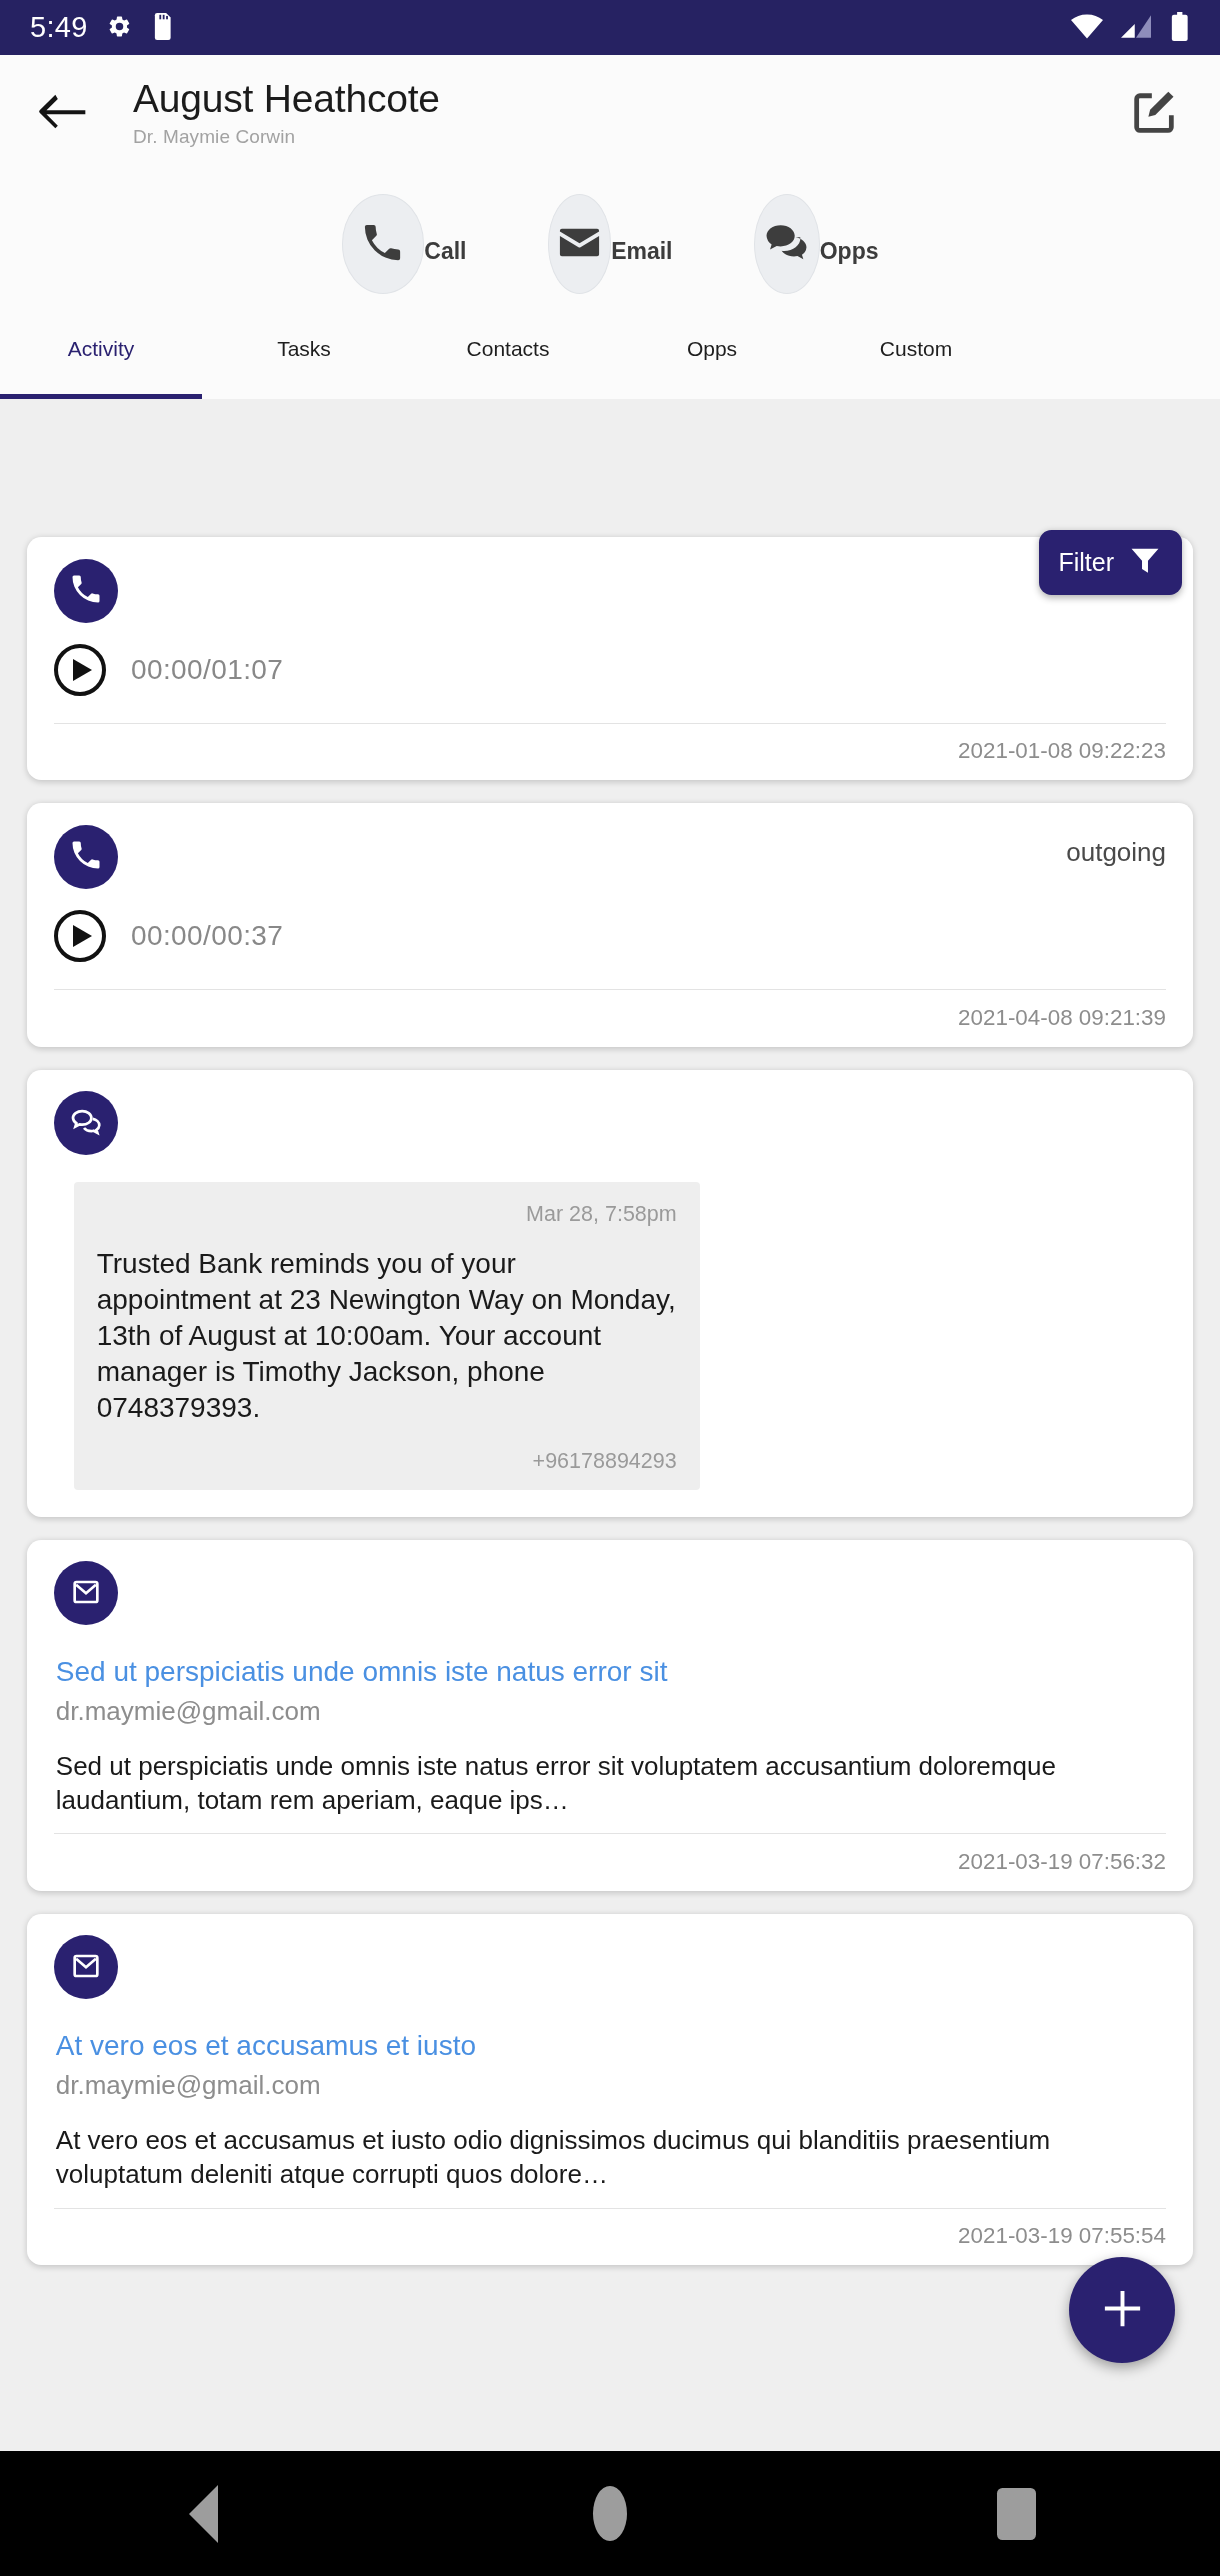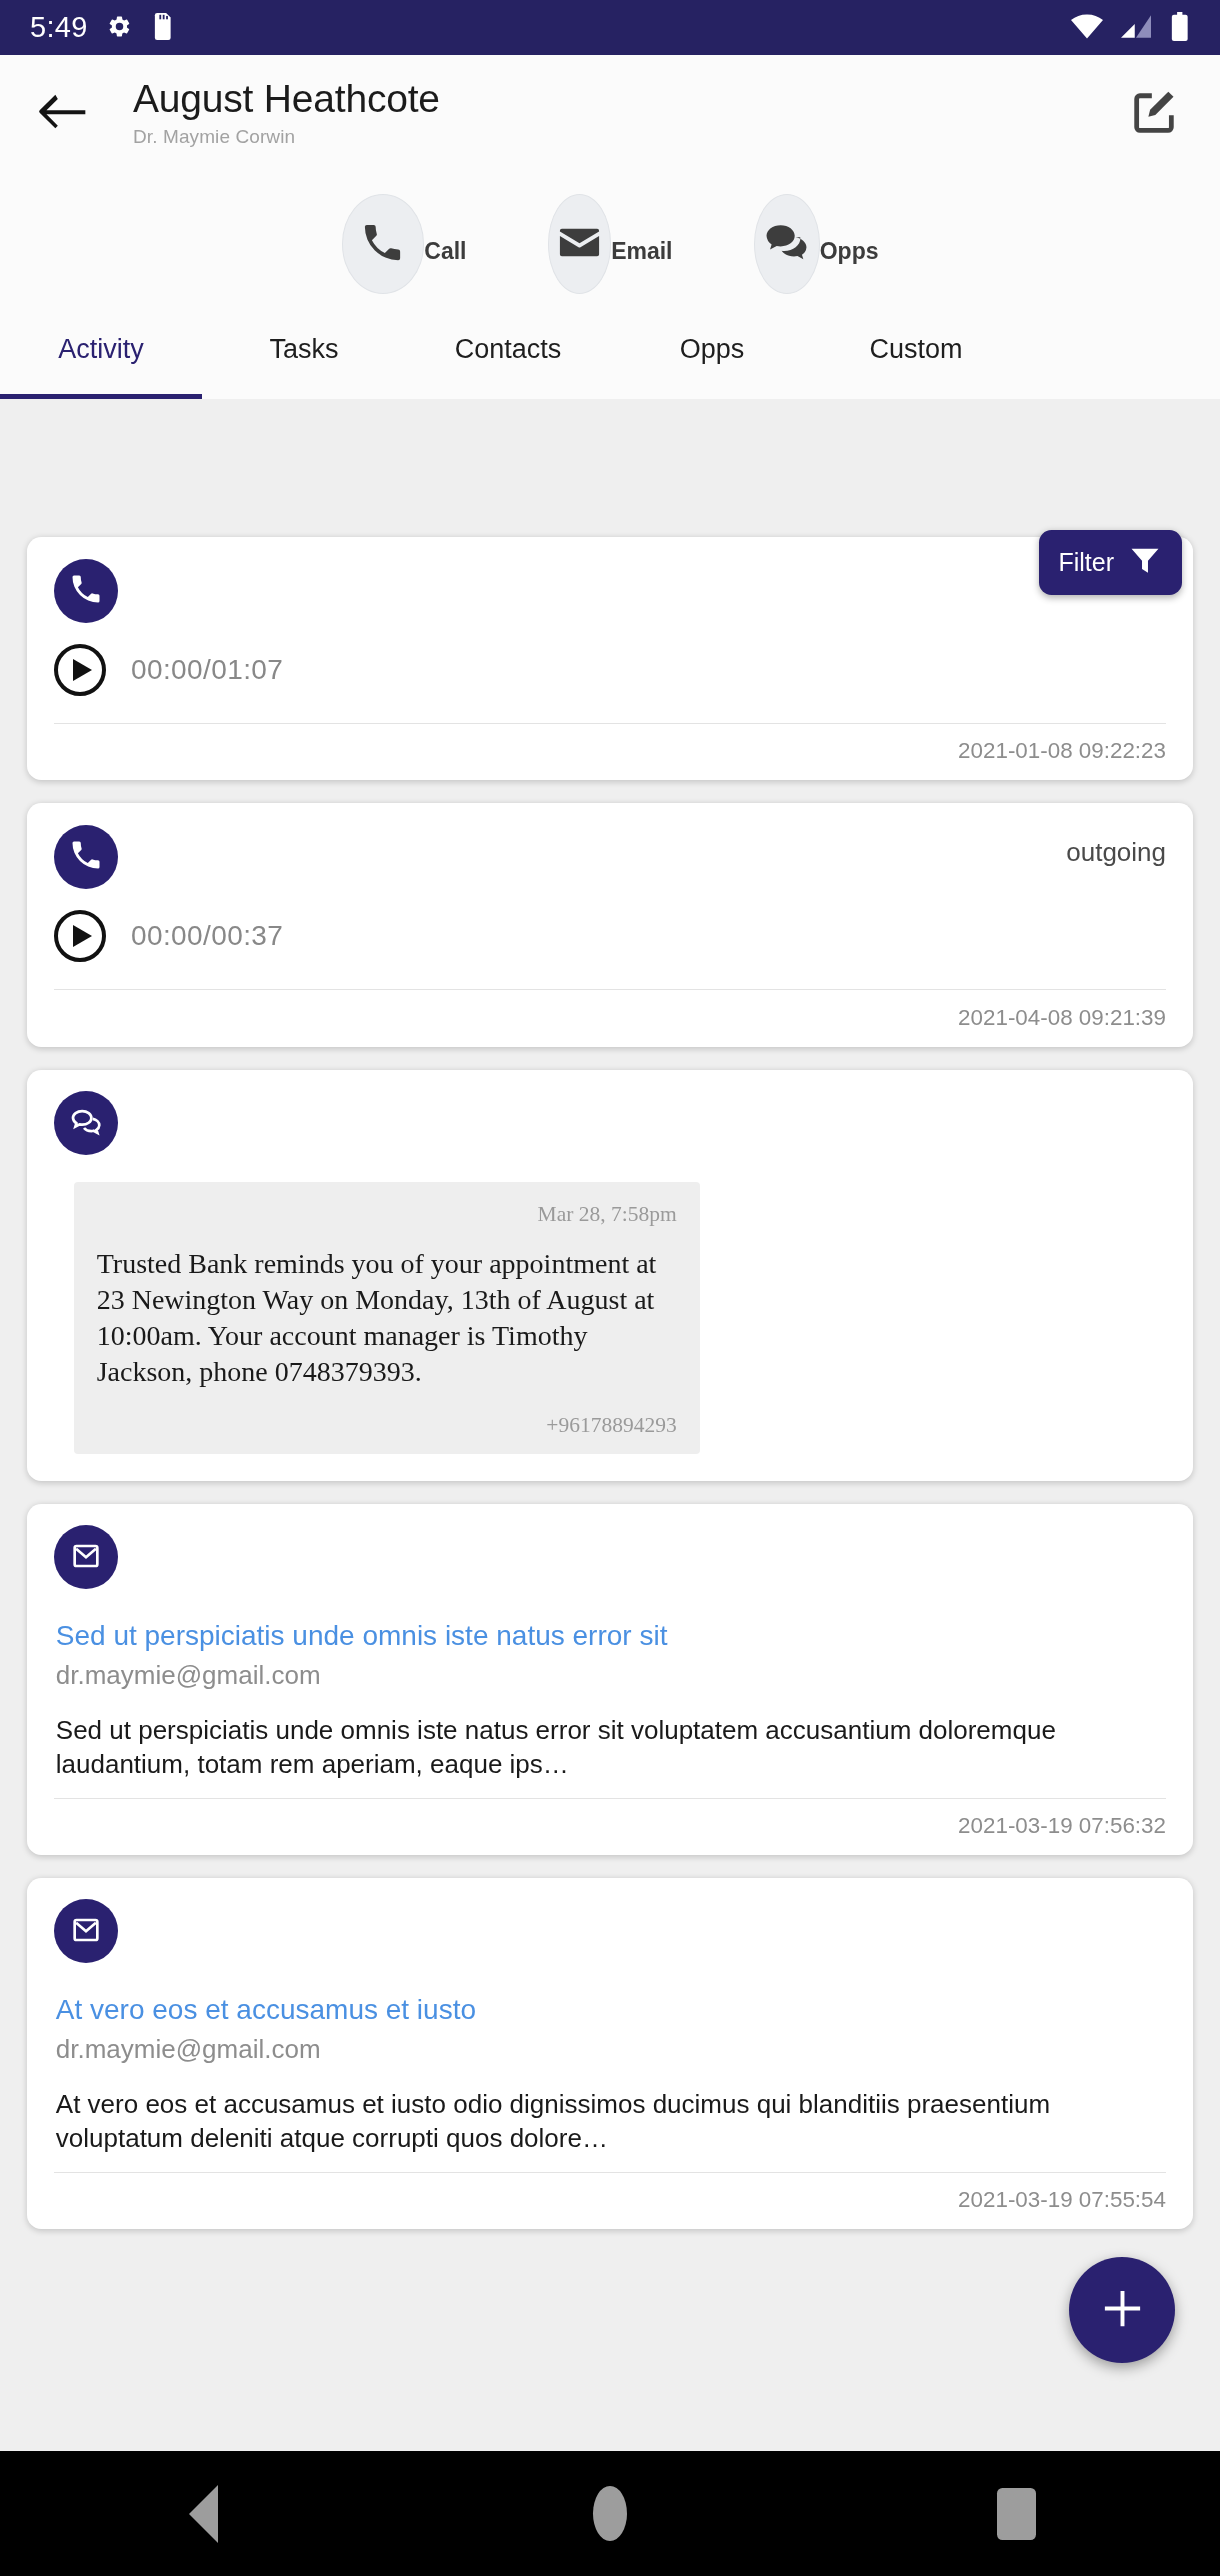--- a/index.html
+++ b/index.html
@@ -44,21 +44,21 @@
     display:flex; align-items:center; justify-content:center;
   }
   .qa-label{ margin-top:14.3px; font-size:23px; color:#3c3c3c; font-weight:600;}
 
   
   .tabs{
     background:#fbfbfb; display:flex; align-items:flex-end; height:82px;
     padding:0 0 0 0; position:relative;
   }
   .tab{
-    flex:none; text-align:center; font-size:27px; color:#1e1e1e;
+    flex:none; text-align:center; font-size:21px; color:#1e1e1e;
     padding:0 0 18px 0; position:relative; height:100%;
     display:flex; align-items:center; justify-content:center;
   }
   .tab.active{ color:#2a2170; }
   .tab.active:after{
     content:""; position:absolute; left:0; right:0; bottom:0; height:5.4px; background:#2a2170;
   }
 
   
   .list{
@@ -92,21 +92,20 @@
   .card-divider{ height:0.9px; background:#e3e3e3; margin:0 0 0 0;}
   .card-time{
     text-align:right; font-size:22.4px; color:#8d8d8d; padding:14.3px 0 16px 0;
   }
 
   
   .sms-body{ padding:27px 0 0 19.7px; }
   .bubble{
     background:#eeeeee; border-radius:4px; padding:19.7px 23px 16px 23px;
     max-width:626px;
-    font-family:Liberation Serif, serif;
   }
   .bubble-time{ text-align:right; font-size:21.5px; color:#9a9a9a; margin-bottom:19.7px;}
   .bubble-text{ font-size:28px; color:#1a1a1a; line-height:1.28; }
   .bubble-phone{ text-align:right; font-size:21.5px; color:#9a9a9a; margin-top:23px;}
   .sms-card-pad{ height:27px; }
 
   
   .email-body{ padding:30px 0 0 1.8px;}
   .email-subject{ font-size:28px; color:#4a90e2; line-height:1.2;}
   .email-addr{ font-size:26px; color:#8d8d8d; margin-top:7.2px;}

